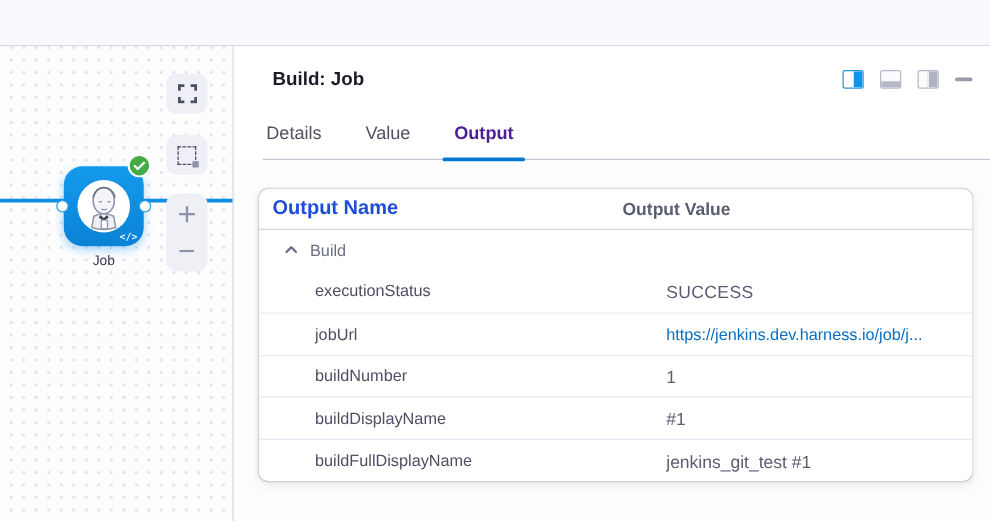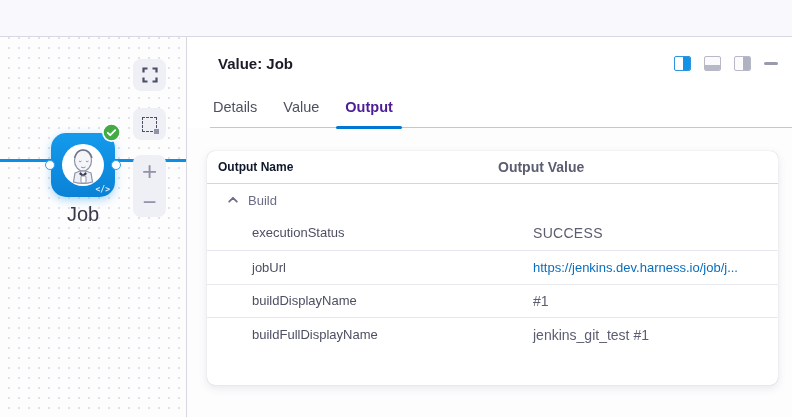--- a/index.html
+++ b/index.html
@@ -22,21 +22,21 @@
                background:linear-gradient(180deg,#149aec,#0a82d6); cursor:pointer;
                box-shadow:0 3px 8px rgba(11,143,228,.35); display:flex; align-items:center; justify-content:center; }
   .mascot { width:44px; height:44px; }
   .badge { position:absolute; top:-10px; right:-6px; width:19px; height:19px; }
   .code-glyph { position:absolute; right:5px; bottom:3px; font-size:8px; font-weight:bold; color:#dff0fd;
                 font-family:"DejaVu Sans Mono",monospace; }
   .port { position:absolute; top:50%; margin-top:-5px; width:10px; height:10px; border-radius:50%;
           background:#fff; border:1.5px solid #34a1e9; }
   .port.left { left:-6px; } .port.right { right:-6px; }
   .node-label { position:absolute; left:41px; top:166px; width:84px; text-align:center;
-                font-size:20px; color:#383a48; }
+                font-size:11px; color:#383a48; }
 
   .tool-btn { position:absolute; left:133px; width:33px; background:#eff0f6; border-radius:8px;
               display:flex; align-items:center; justify-content:center; cursor:pointer; border:none; }
   .btn-fullscreen { top:22px; height:32px; }
   .btn-marquee { top:71px; height:32px; }
   .zoom-group { position:absolute; left:133px; top:118px; width:33px; height:62px; background:#eff0f6;
                 border-radius:8px; display:flex; flex-direction:column; z-index:2; }
   .zoom-group > div { flex:1; display:flex; align-items:center; justify-content:center; cursor:pointer;
                       color:#8f92a8; }
   .glyph-plus { font-size:26px; line-height:1; font-weight:300; }
@@ -56,33 +56,33 @@
                display:flex; }
   .ico-split .half { width:50%; height:100%; } .ico-split .half.fill { background:#1194e8; }
   .ico-bottom { width:17px; height:15px; border:1.5px solid #b7b9c9; border-radius:2px; overflow:hidden;
                 display:flex; flex-direction:column; background:#fbfbfd; }
   .ico-bottom .fill { margin-top:auto; height:5px; background:#b7b9c9; }
   .ico-right { width:17px; height:15px; border:1.5px solid #b7b9c9; border-radius:2px; overflow:hidden;
                display:flex; background:#fbfbfd; }
   .ico-right .fill { margin-left:auto; width:8px; height:100%; background:#b0b2c4; border-left:1px solid #fff; }
   .ico-min { width:14px; height:2.5px; border-radius:2px; background:#989aae; }
 
-  .tabs { display:flex; gap:20px; margin-left:23px; border-bottom:1px solid #c5c6d2; }
+  .tabs { display:flex; gap:29px; margin-left:23px; border-bottom:1px solid #c5c6d2; }
   .tab { padding:9px 3px 12px; font-size:14.5px; color:#4f5162; cursor:pointer; position:relative; }
   .tab.active { font-weight:bold; color:#4c1d95; }
   .tab.active::after { content:""; position:absolute; left:-6px; right:-6px; bottom:-2px; height:3px;
                        border-radius:2px; background:#0278d5; }
 
   .content { padding:23px 14px 0 20px; background:#fdfdfe; flex:1; }
   .card { width:571px; height:234px; background:#fff; border-radius:8px;
           box-shadow:0 0 1px rgba(40,41,61,.25), 0 3px 8px rgba(96,97,112,.14); overflow:hidden; }
 
   .t-row { display:grid; grid-template-columns:291px 1fr; align-items:center; }
   .t-head { height:33px; border-bottom:1px solid #d4d5e0; }
-  .t-head .cell { font-size:12px; font-weight:bold; color:#0f172a; }
+  .t-head .cell { font-size:16px; font-weight:bold; color:#1d4ed8; }
   .t-head .cell.name { padding-left:11px; }
   .t-group { height:32px; }
   .t-group .cell.name { padding-left:20px; display:flex; align-items:center; gap:9px;
                         font-size:13px; color:#6b6d85; }
   .chev { width:12px; height:12px; cursor:pointer; }
   .t-data { height:33.8px;gap:35px; }
   .t-data + .t-data { border-top:1px solid #e8e9f0; }
   .t-data .cell.name { padding-left:45px; font-size:13px; color:#4d4f62; }
   .cell.value { font-size:14px; color:#5b5d70; }
   .cell.value.caps { letter-spacing:.3px; }
@@ -133,21 +133,21 @@
         </div>
       <div>
           <span class="glyph-minus">−</span>
         </div>
     </div>
   </div>
 
   <div class="panel">
 
     <div class="panel-header">
-      <span class="panel-title">Value: Job</span>
+      <span class="panel-title">Build: Job</span>
       <div class="win-controls">
         <button class="win-btn">
           <span class="ico-split">
               <span class="half"></span>
               <span class="half fill"></span>
             </span>
         </button>
         <button class="win-btn">
           <span class="ico-bottom">
               <span class="fill"></span>
@@ -191,20 +191,24 @@
         <div class="t-row t-data">
           <span class="cell name">executionStatus</span>
           <span class="cell value caps">SUCCESS</span>
         </div>
 
         <div class="t-row t-data">
           <span class="cell name">jobUrl</span>
           <span class="cell value"><a class="link" href="#">https://jenkins.dev.harness.io/job/j...</a></span>
         </div>
 
+        <div class="t-row t-data">
+          <span class="cell name">buildNumber</span>
+          <span class="cell value">1</span>
+        </div>
 
         <div class="t-row t-data">
           <span class="cell name">buildDisplayName</span>
           <span class="cell value">#1</span>
         </div>
 
         <div class="t-row t-data">
           <span class="cell name">buildFullDisplayName</span>
           <span class="cell value">jenkins_git_test #1</span>
         </div>

